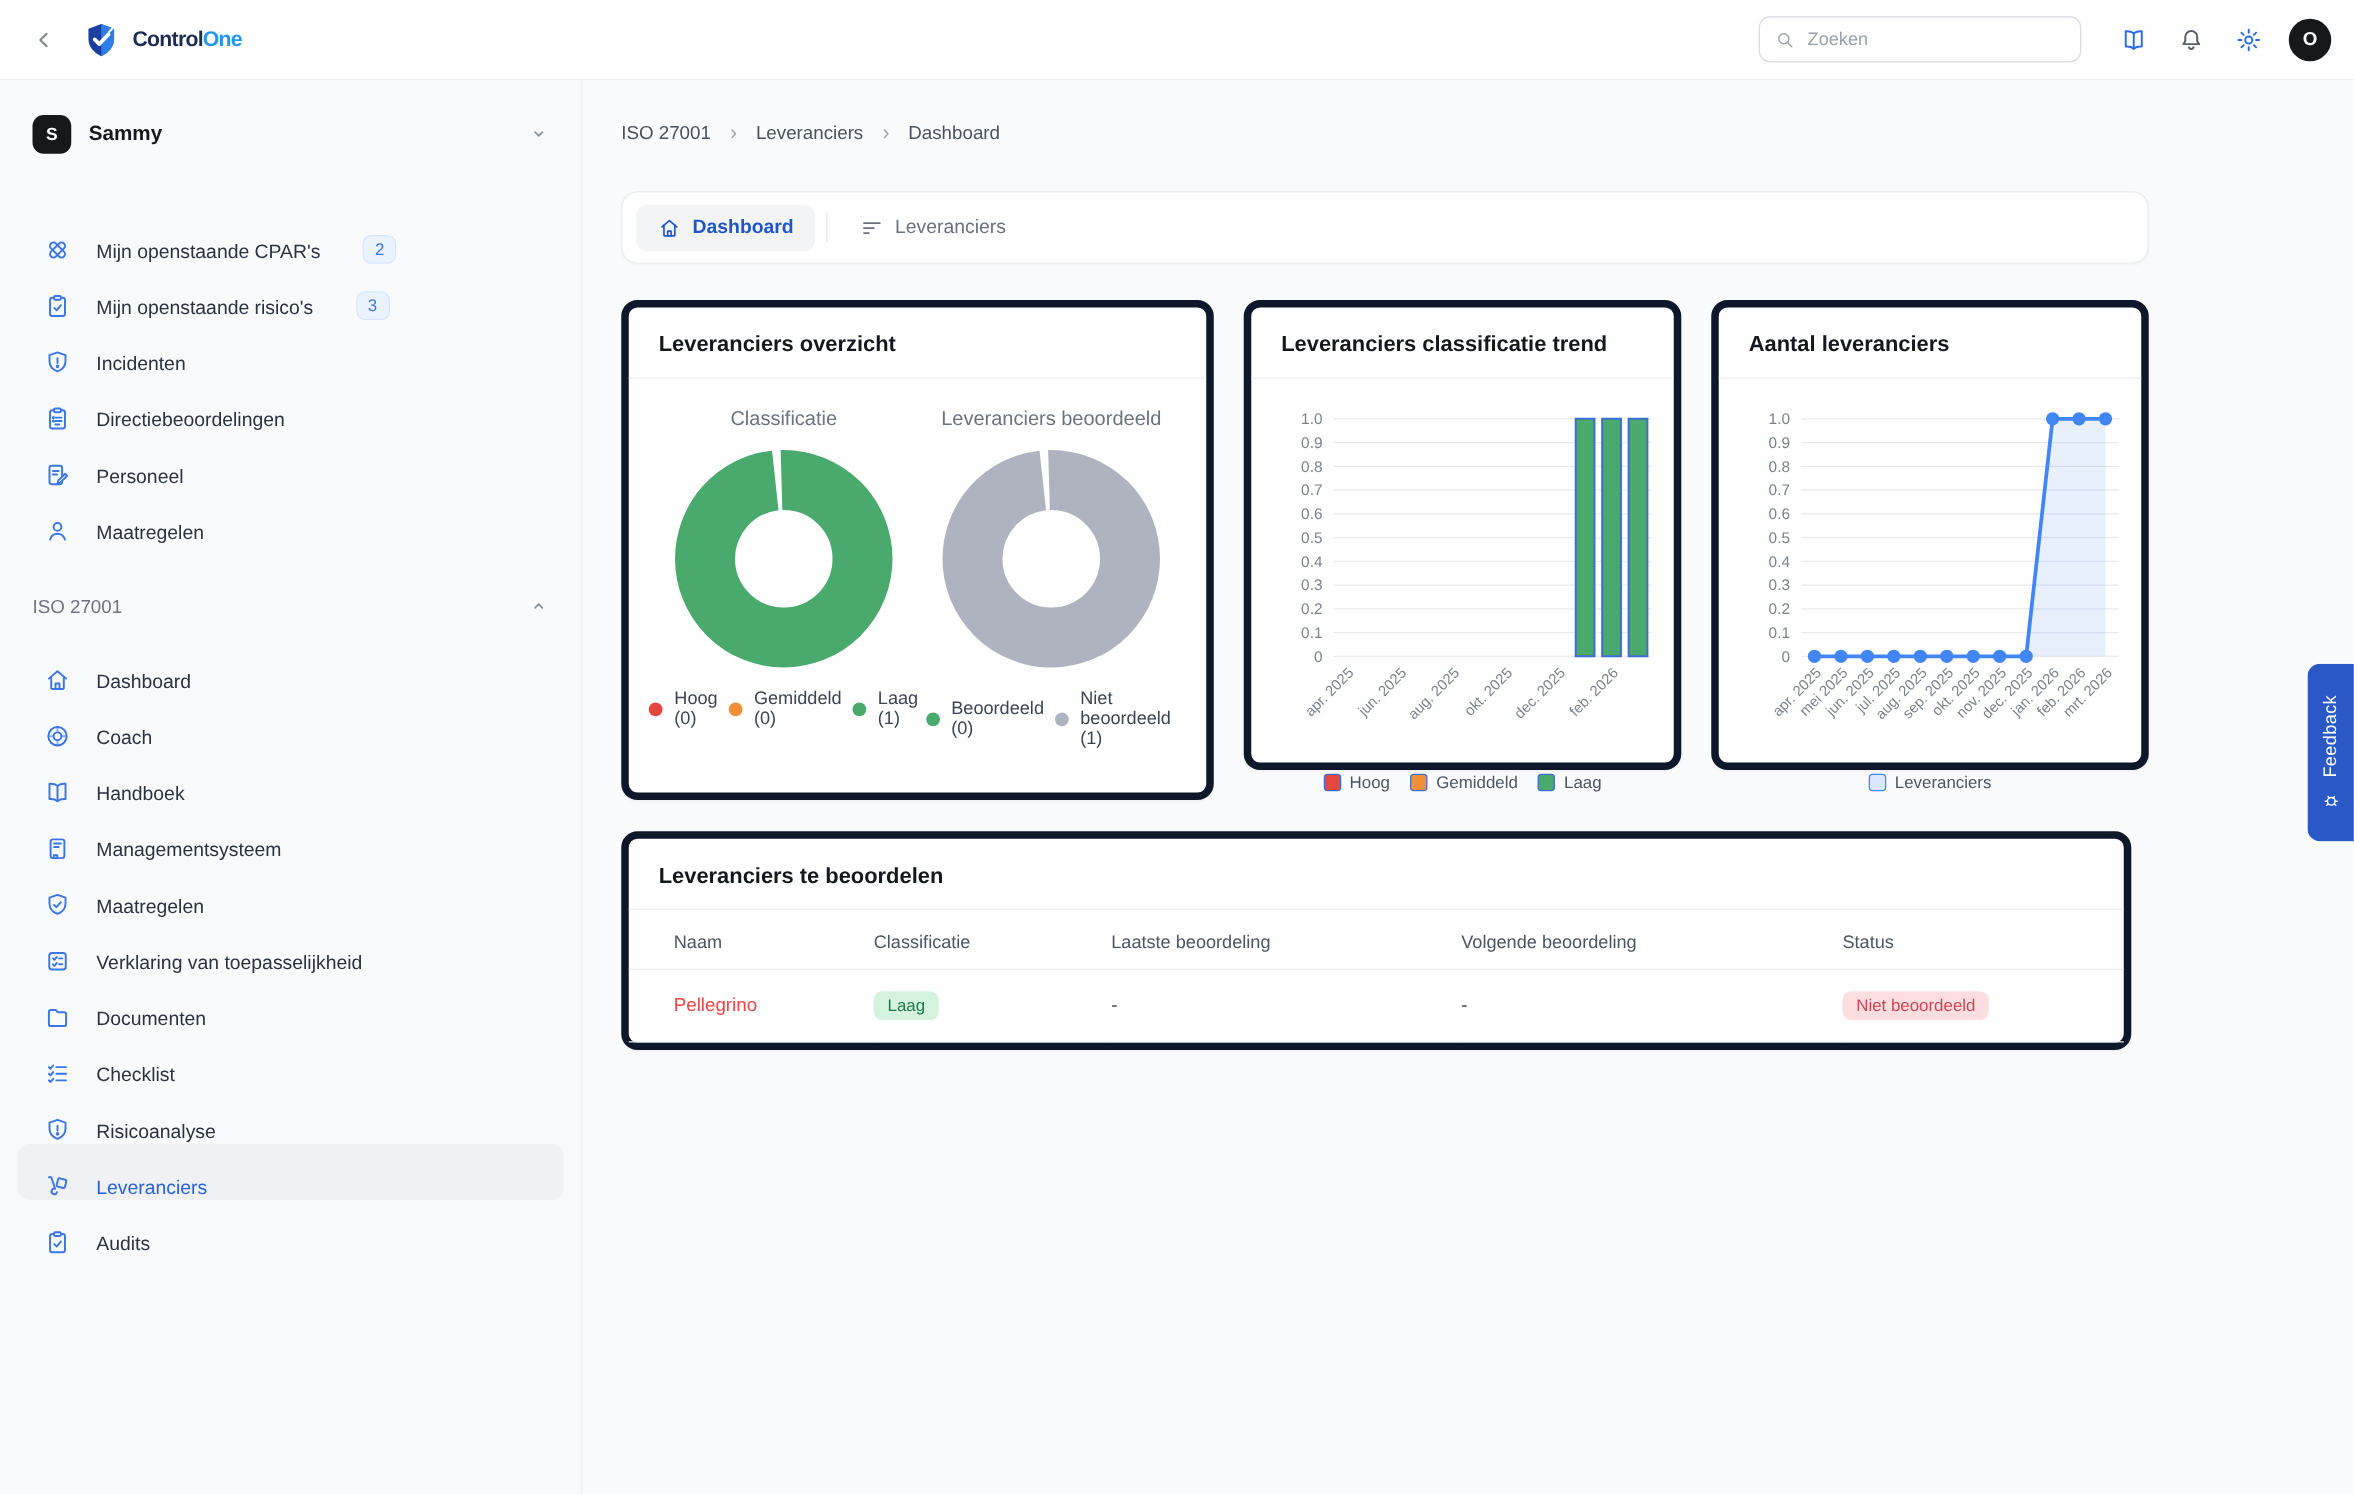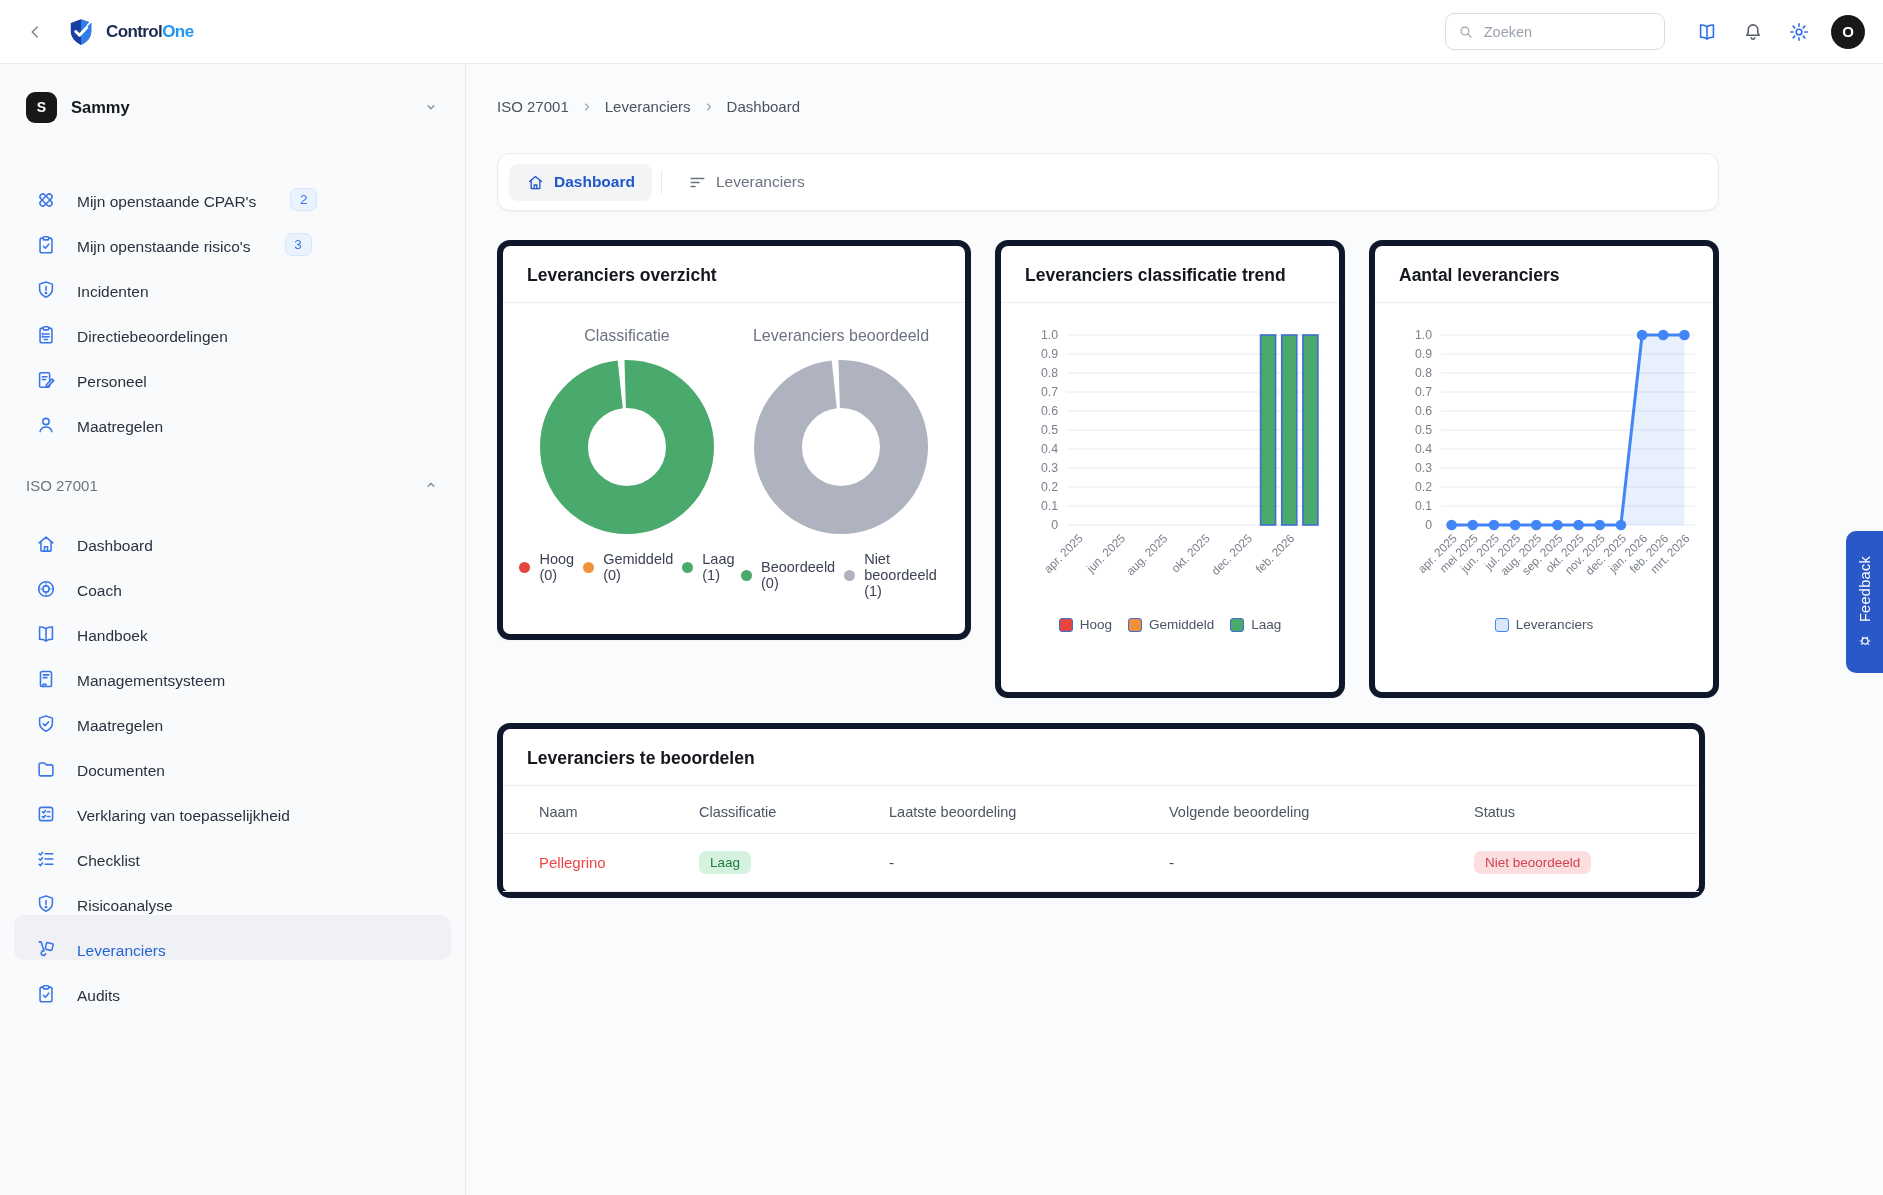--- a/index.html
+++ b/index.html
@@ -16,21 +16,21 @@
     padding:0 18px 0 20px;
   }
   .header-left { display:flex; align-items:center; }
   .back-btn { background:none; border:none; padding:4px; cursor:pointer; color:#7e858f; display:flex; }
   .brand { display:flex; align-items:center; gap:10px; margin-left:16px; cursor:pointer; }
   .brand-name { font-size:17px; font-weight:700; letter-spacing:-0.6px; }
   .brand-control { color:#1d2c54; }
   .brand-one { color:#2196f3; }
   .header-right { display:flex; align-items:center; gap:10px; }
   .search {
-    width:220px; height:37px; border:1px solid #d9dce1; border-radius:9px;
+    width:258px; height:37px; border:1px solid #d9dce1; border-radius:9px;
     display:flex; align-items:center; gap:8px; padding:0 12px; background:#fff; color:#9aa1ac;
     margin-right:14px;
   }
   .search input { border:none; outline:none; width:100%; font-size:14.5px; color:#333; font-family:inherit; background:transparent; }
   .search input::placeholder { color:#9aa1ac; }
   .hicon { width:36px; height:36px; display:flex; align-items:center; justify-content:center; background:none; border:none; cursor:pointer; padding:0; }
   .hicon.blue { color:#2a6be8; } .hicon.gray { color:#555c66; }
   .avatar { width:34px; height:34px; border-radius:50%; background:#17181a; color:#fff; font-weight:700; font-size:15px; display:flex; align-items:center; justify-content:center; cursor:pointer; margin-left:4px; }
   
   .shell { display:flex; height:1131px; }
@@ -58,21 +58,21 @@
   .tab { display:flex; align-items:center; gap:9px; padding:9px 17px; border-radius:9px; font-size:15.5px; color:#6a7280; cursor:pointer; }
   .tab.active { background:#f3f4f6; color:#2156c8; font-weight:600; }
   .tab .icn { width:19px; height:19px; display:flex; }
   .tab.active .icn { color:#2156c8; }
   .tab-sep { width:1px; height:24px; background:#e7e9ec; margin:0 9px; }
   .cards-row { display:flex; gap:24px; margin-top:29px; align-items:flex-start; }
   .card { background:#fff; border:6px solid #0f172a; border-radius:13px; box-shadow:0 1px 2px rgba(16,24,40,.04); }
   .card-title { font-size:17.5px; font-weight:700; color:#14171d; padding:19px 24px 16px; }
   .card-divider { height:1px; background:#eceef1; }
   .card-ov { width:474px; height:400px; }
-  .card-ch { width:350px; height:458px; }
+  .card-ch { width:350px; height:376px; }
   .donuts { display:flex; justify-content:space-between; padding:24px 24px 0; }
   .donut-block { width:200px; display:flex; flex-direction:column; align-items:center; }
   .donut-title { font-size:16px; color:#6b7280; margin-bottom:14px; }
   .legend-v { margin-top:16px; display:flex; flex-direction:row; gap:9px; }
   .leg { display:flex; align-items:center; gap:9px; font-size:14.5px; color:#3c4352; }
   .dot { width:11px; height:11px; border-radius:50%; flex-shrink:0; }
   .chart-wrap { padding:16px 24px 0; }
   .legend-h { display:flex; justify-content:center; gap:16px; margin-top:0px; font-size:13.5px; color:#4b5563; align-items:center; }
   .legend-h .item { display:flex; align-items:center; gap:7px; }
   .sq { width:14px; height:14px; border-radius:3px; border:1.6px solid #3e6ed0; }
@@ -281,36 +281,36 @@
             <svg viewBox="0 0 24 24" fill="none" stroke="currentColor" stroke-width="1.7" stroke-linecap="round" stroke-linejoin="round">
               <path d="M12 3.2l7 2.4v5c0 4.6-2.9 7.6-7 9.2-4.1-1.6-7-4.6-7-9.2v-5z"></path>
               <path d="M9 11.9l2 2 3.8-4.2"></path>
             </svg>
           </span>
           <span class="lbl">Maatregelen</span>
         </div>
         <div class="nav-item">
           <span class="icn">
             <svg viewBox="0 0 24 24" fill="none" stroke="currentColor" stroke-width="1.7" stroke-linecap="round" stroke-linejoin="round">
-              <path d="M4.5 7.2c0-1 .8-1.7 1.7-1.7h4.2l2 2h5.4c1 0 1.7.8 1.7 1.7v8.6c0 1-.8 1.7-1.7 1.7H6.2c-1 0-1.7-.8-1.7-1.7z"></path>
-            </svg>
-          </span>
-          <span class="lbl">Documenten</span>
-        </div>
-        <div class="nav-item">
-          <span class="icn">
-            <svg viewBox="0 0 24 24" fill="none" stroke="currentColor" stroke-width="1.7" stroke-linecap="round" stroke-linejoin="round">
               <rect x="4.8" y="4.8" width="14.4" height="14.4" rx="2.4"></rect>
               <path d="M8 9.5l1.3 1.3 2.1-2.5"></path>
               <line x1="13.4" y1="9.5" x2="16.2" y2="9.5"></line>
               <path d="M8 14.7l1.3 1.3 2.1-2.5"></path>
               <line x1="13.4" y1="14.7" x2="16.2" y2="14.7"></line>
             </svg>
           </span>
           <span class="lbl">Verklaring van toepasselijkheid</span>
+        </div>
+        <div class="nav-item">
+          <span class="icn">
+            <svg viewBox="0 0 24 24" fill="none" stroke="currentColor" stroke-width="1.7" stroke-linecap="round" stroke-linejoin="round">
+              <path d="M4.5 7.2c0-1 .8-1.7 1.7-1.7h4.2l2 2h5.4c1 0 1.7.8 1.7 1.7v8.6c0 1-.8 1.7-1.7 1.7H6.2c-1 0-1.7-.8-1.7-1.7z"></path>
+            </svg>
+          </span>
+          <span class="lbl">Documenten</span>
         </div>
         <div class="nav-item">
           <span class="icn">
             <svg viewBox="0 0 24 24" fill="none" stroke="currentColor" stroke-width="1.7" stroke-linecap="round" stroke-linejoin="round">
               <line x1="11" y1="6.2" x2="19.5" y2="6.2"></line>
               <line x1="11" y1="12" x2="19.5" y2="12"></line>
               <line x1="11" y1="17.8" x2="19.5" y2="17.8"></line>
               <path d="M4.5 6.2l1.4 1.4 2.3-2.8"></path>
               <path d="M4.5 12l1.4 1.4 2.3-2.8"></path>
               <path d="M4.5 17.8l1.4 1.4 2.3-2.8"></path>

